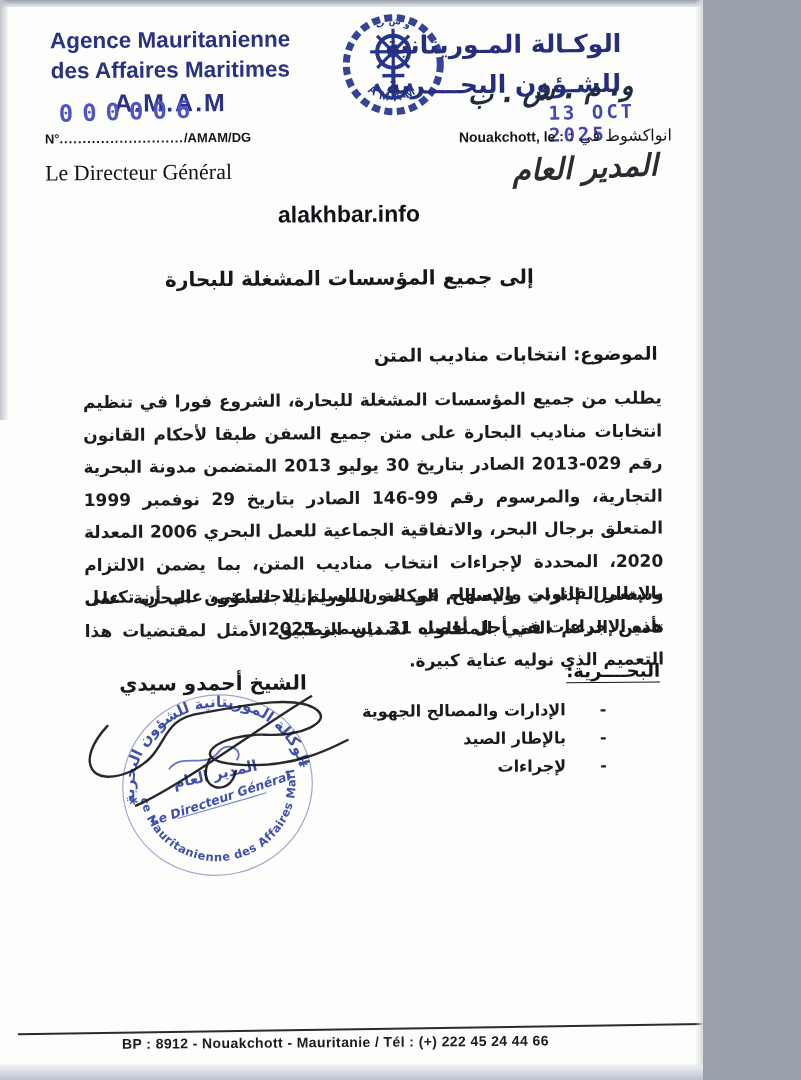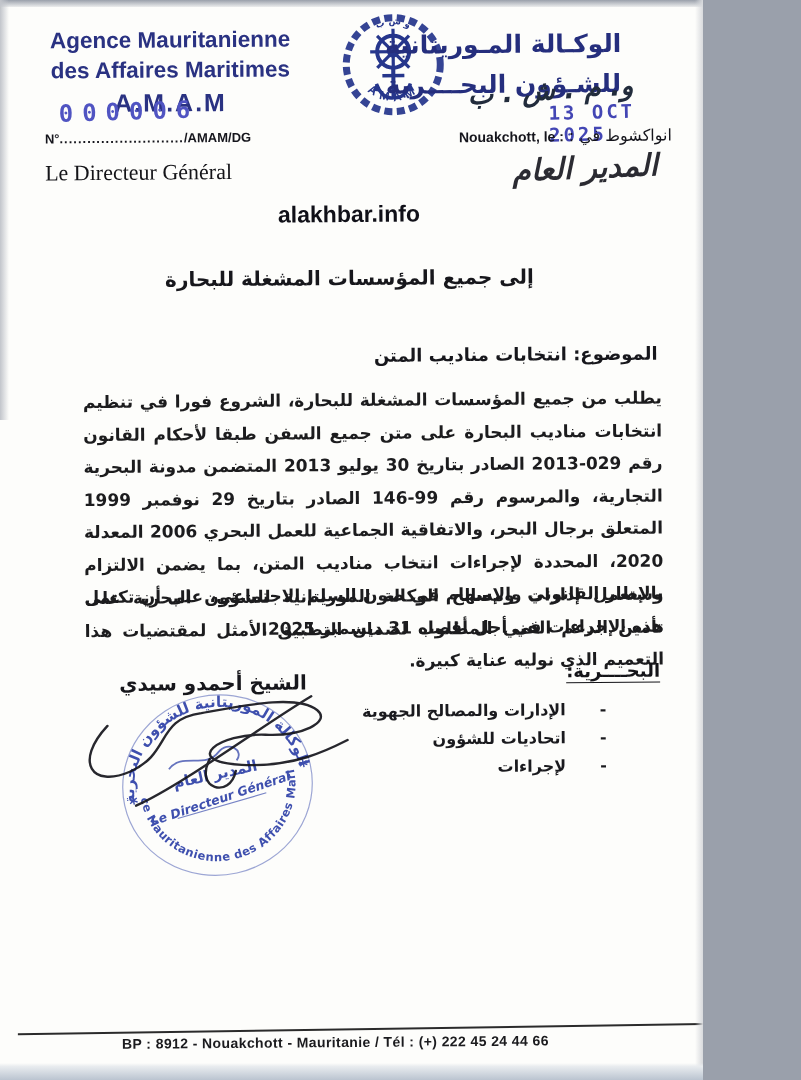--- a/index.html
+++ b/index.html
@@ -168,21 +168,21 @@
     <p class="body-par par2">وستعمل إدارات ومصالح الوكالة الموريتانية للشؤون البحرية على تأمين الدعم الفني المطلوب لضمان التطبيق الأمثل لمقتضيات هذا التعميم الذي نوليه عناية كبيرة.</p>
 
     <div class="dist-title">البحــــرية:</div>
     <div class="dist-list">
       <div class="dist-row">
         <span>-</span>
         <span>الإدارات والمصالح الجهوية</span>
       </div>
       <div class="dist-row">
         <span>-</span>
-        <span>اتحاديات للشؤون</span>
+        <span>بالإطار الصيد</span>
       </div>
       <div class="dist-row">
         <span>-</span>
         <span>لإجراءات</span>
       </div>
     </div>
 
     <div class="signer-name">الشيخ أحمدو سيدي</div>
 
     <div class="seal">

